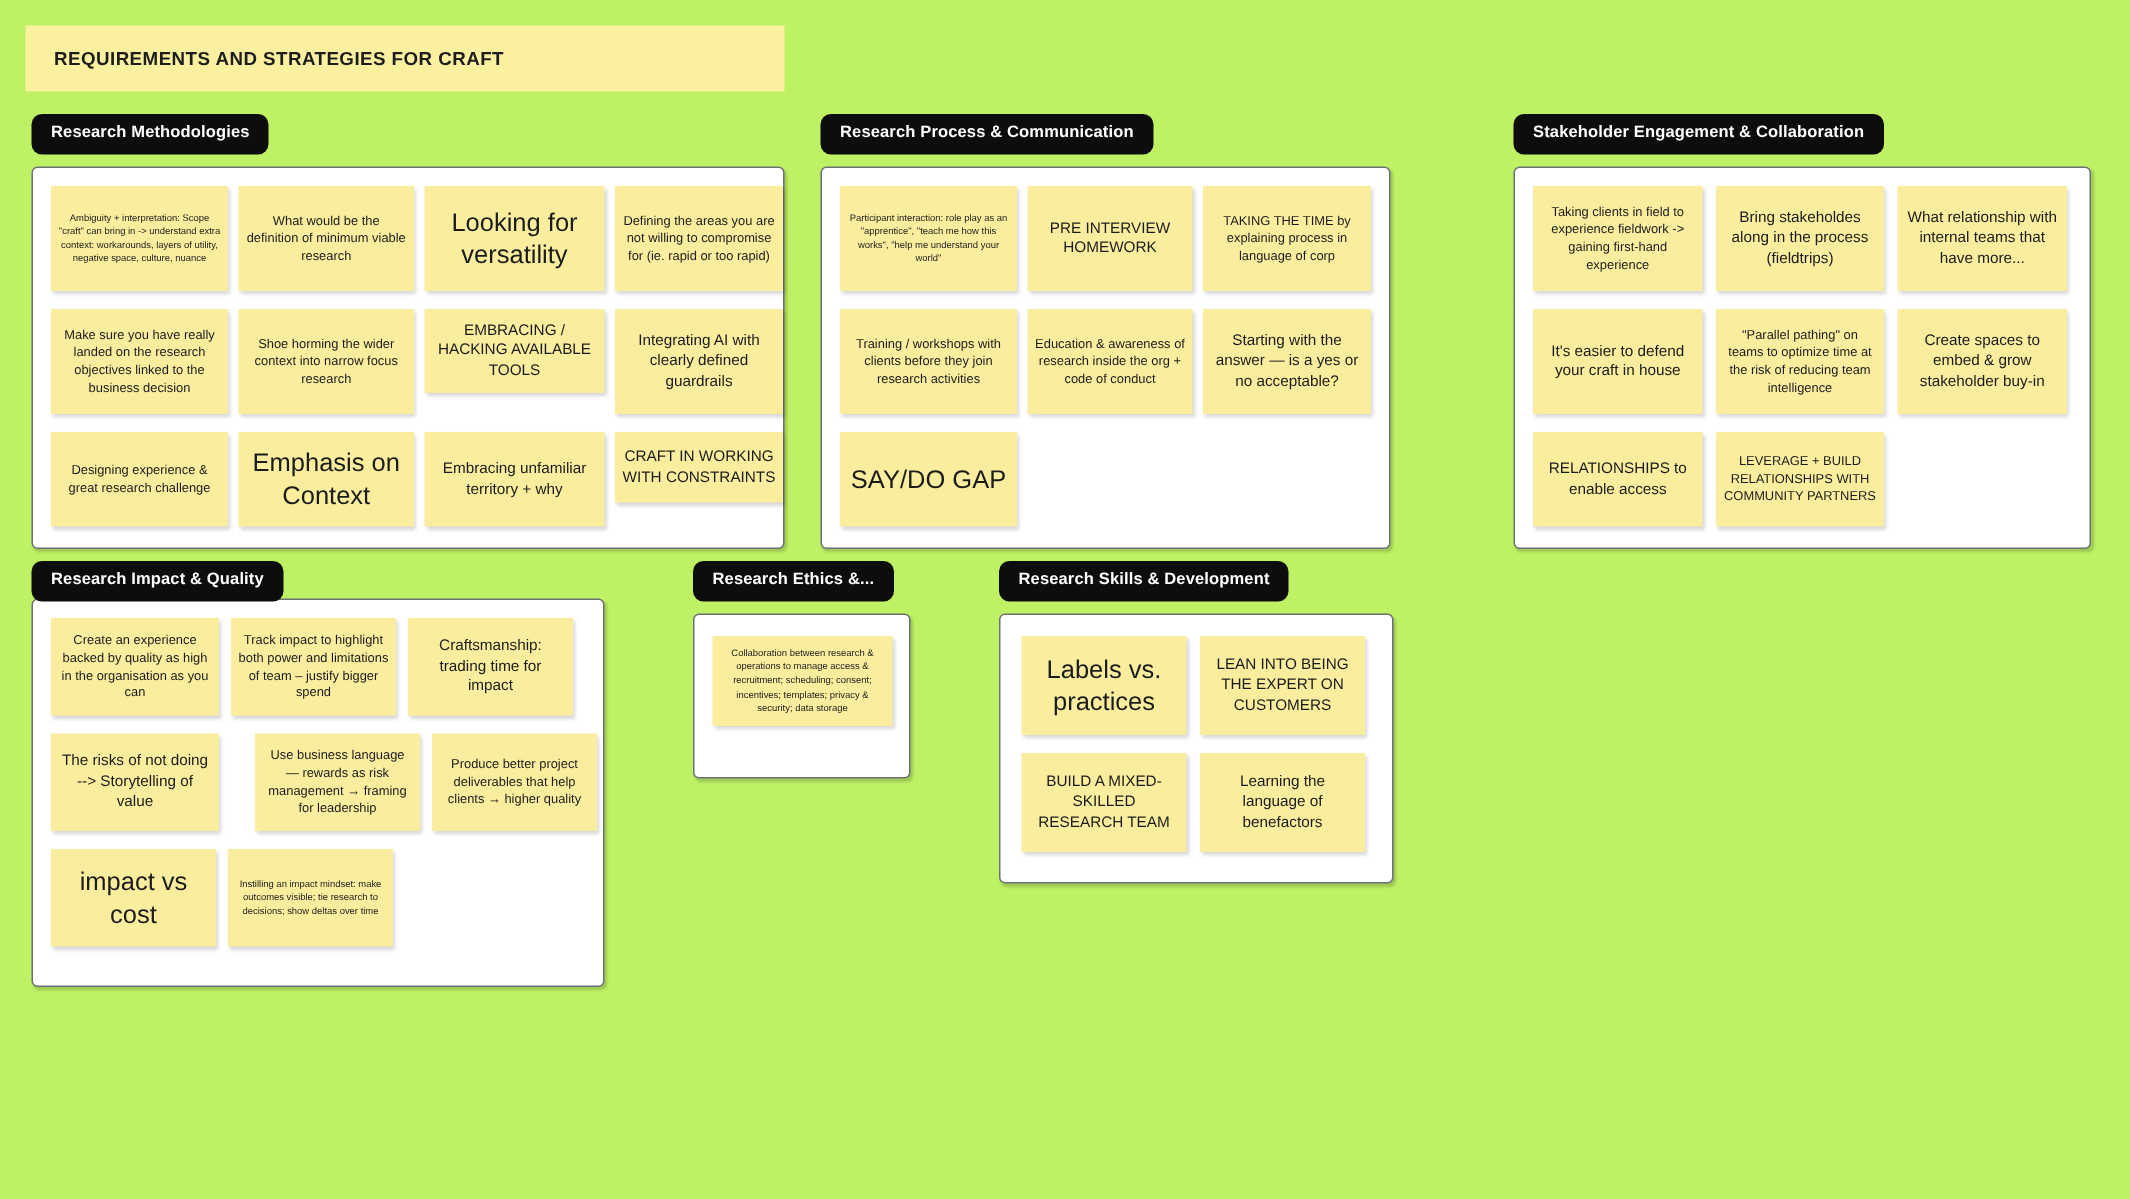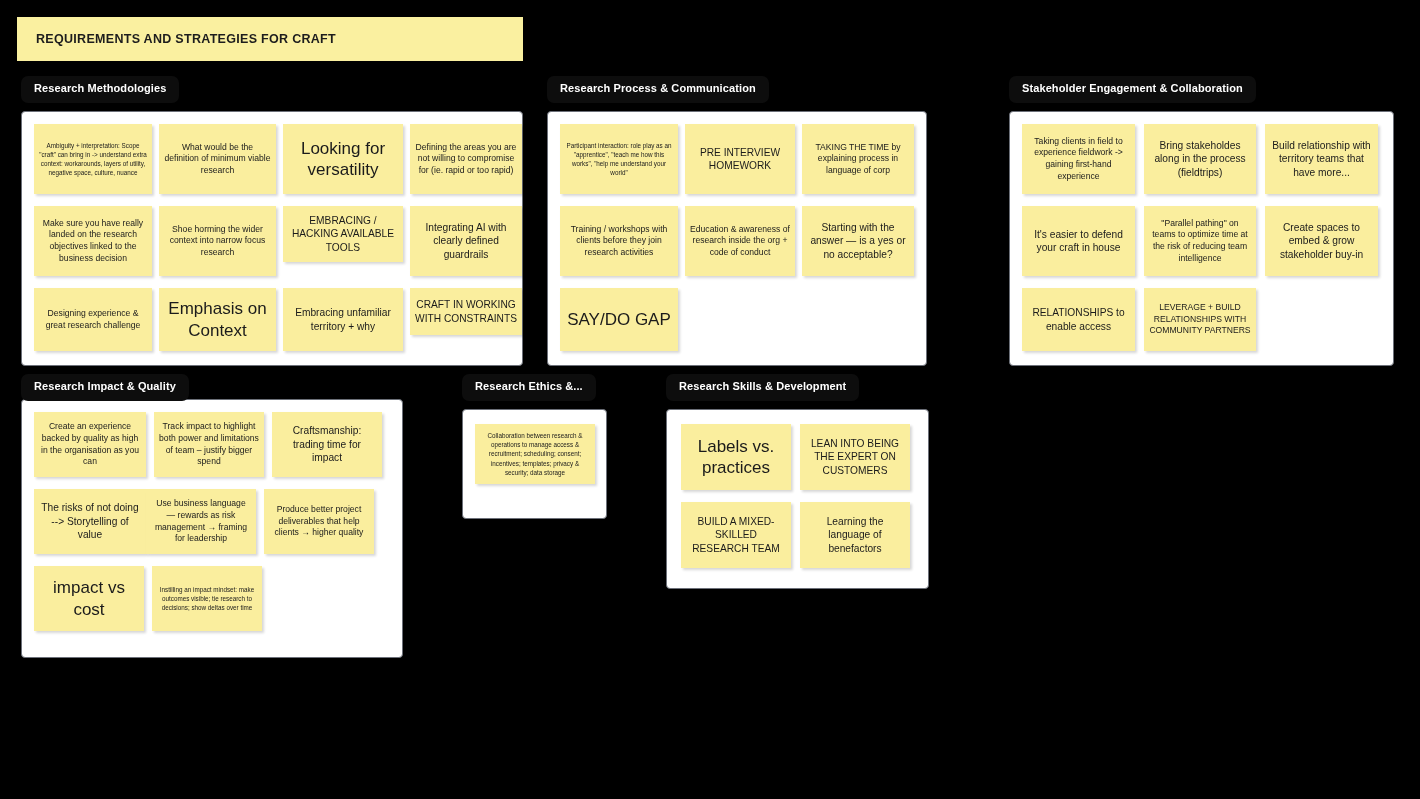--- a/index.html
+++ b/index.html
@@ -7,21 +7,21 @@
   html, body {
     margin: 0;
     padding: 0;
     background: #ffffff;
     font-family: "Liberation Sans", sans-serif;
   }
   #board {
     position: relative;
     width: 1420px;
     height: 799px;
-    background: #000000;
+    background: #bef264;
     overflow: hidden;
   }
 
   
   .board-title {
     position: absolute;
     left: 17px;
     top: 17px;
     width: 506px;
     height: 44px;
@@ -185,21 +185,21 @@
     <div class="cluster-label">Stakeholder Engagement &amp; Collaboration</div>
     <div class="cluster-body" style="top:35px; width:385px; height:255px;">
       <div class="notes">
         <div class="note sz-s" style="width:113px;height:70px;margin:0 9px 12px 0;">
             <span class="note-text">Taking clients in field to experience fieldwork -&gt; gaining first-hand experience</span>
           </div>
         <div class="note sz-m" style="width:112px;height:70px;margin:0 9px 12px 0;">
             <span class="note-text">Bring stakeholdes along in the process (fieldtrips)</span>
           </div>
         <div class="note sz-m" style="width:113px;height:70px;margin:0 0 12px 0;">
-            <span class="note-text">Build relationship with territory teams that have more...</span>
+            <span class="note-text">What relationship with internal teams that have more...</span>
           </div>
 
         <div class="note sz-m" style="width:113px;height:70px;margin:0 9px 12px 0;">
             <span class="note-text">It's easier to defend your craft in house</span>
           </div>
         <div class="note sz-s" style="width:112px;height:70px;margin:0 9px 12px 0;">
             <span class="note-text">"Parallel pathing" on teams to optimize time at the risk of reducing team intelligence</span>
           </div>
         <div class="note sz-m" style="width:113px;height:70px;margin:0 0 12px 0;">
             <span class="note-text">Create spaces to embed &amp; grow stakeholder buy-in</span>
@@ -222,21 +222,21 @@
         <div class="note sz-s" style="width:112px;height:65px;margin:0 8px 12px 0;">
             <span class="note-text">Create an experience backed by quality as high in the organisation as you can</span>
           </div>
         <div class="note sz-s" style="width:110px;height:65px;margin:0 8px 12px 0;">
             <span class="note-text">Track impact to highlight both power and limitations of team – justify bigger spend</span>
           </div>
         <div class="note sz-m" style="width:110px;height:65px;margin:0 0 12px 0;">
             <span class="note-text">Craftsmanship: trading time for impact</span>
           </div>
 
-        <div class="note sz-m" style="width:112px;height:65px;margin:0 0 12px 0;">
+        <div class="note sz-m" style="width:112px;height:65px;margin:0 24px 12px 0;">
             <span class="note-text">The risks of not doing --&gt; Storytelling of value</span>
           </div>
         <div class="note sz-s" style="width:110px;height:65px;margin:0 8px 12px 0;">
             <span class="note-text">Use business language — rewards as risk management → framing for leadership</span>
           </div>
         <div class="note sz-s" style="width:110px;height:65px;margin:0 0 12px 0;">
             <span class="note-text">Produce better project deliverables that help clients → higher quality</span>
           </div>
 
         <div class="note sz-xl" style="width:110px;height:65px;margin:0 8px 0 0;">

